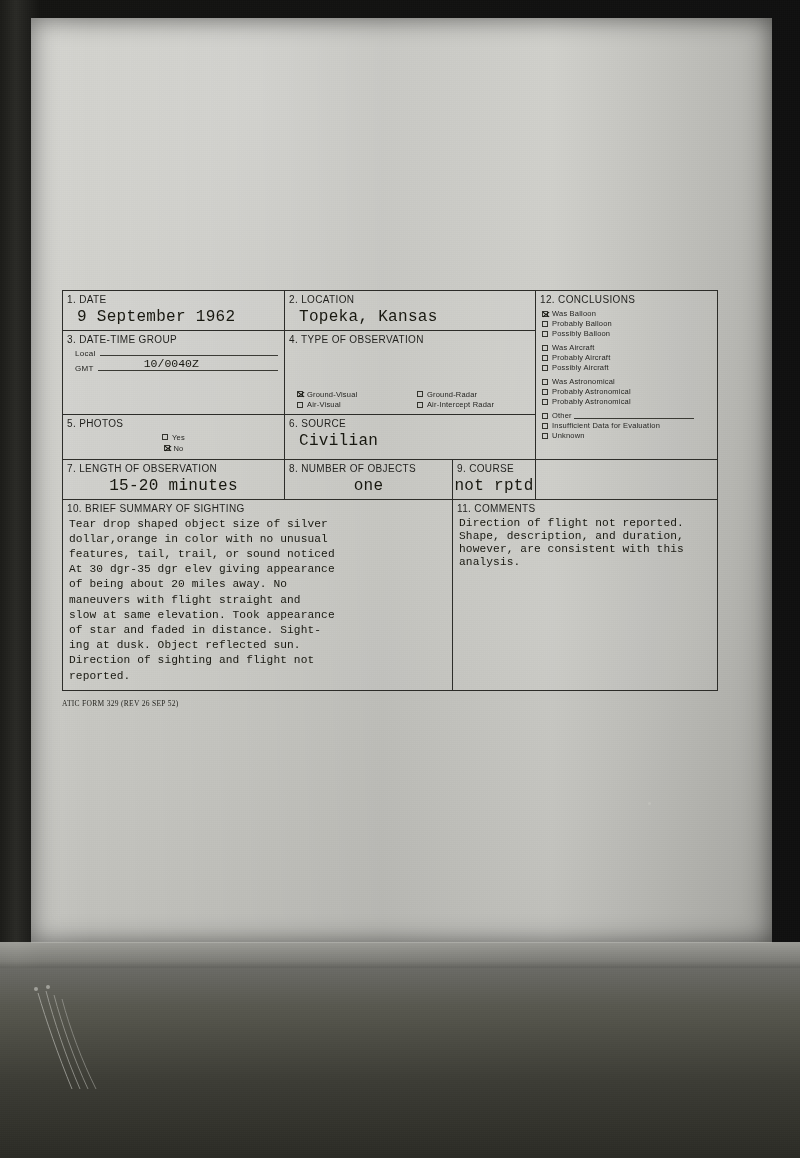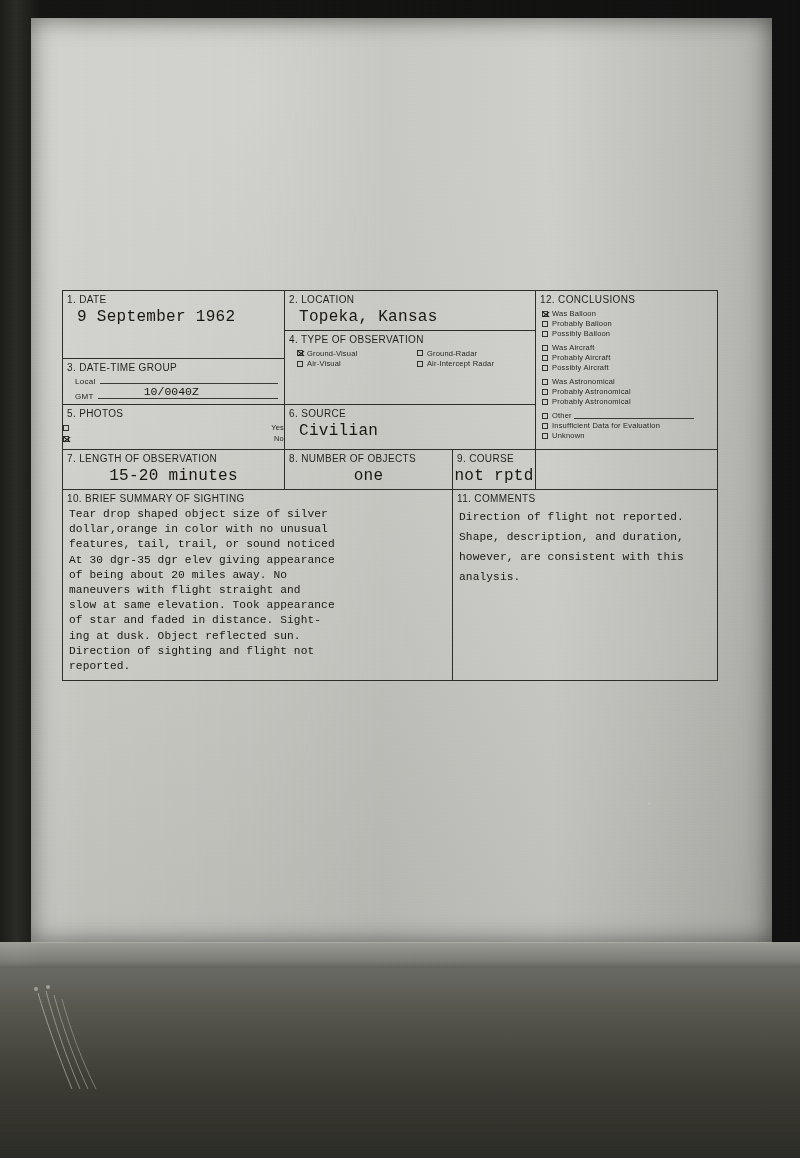--- a/index.html
+++ b/index.html
@@ -175,32 +175,33 @@
     left: -1px; top: 2px;
     width: 8px; height: 1px;
     background: #15150f;
   }
   .box.x::before { transform: rotate(38deg); }
   .box.x::after  { transform: rotate(-38deg); }
 
   .two-col {
     display: flex;
     padding: 2px 0 3px 12px;
+    margin-top: 41px;
   }
   .two-col > div { }
   .col-a { width: 132px; }
   .col-b { width: 130px; }
 
   
   .photos-inner {
     padding: 2px 0 4px 0;
     text-align: center;
   }
   .photos-inner .chk-row {
-    justify-content: space-between;
+    justify-content: center;
     margin: 2px 0;
   }
 
   
   .concl {
     padding: 3px 0 4px 6px;
   }
   .concl .grp { margin-bottom: 5px; }
   .concl .chk-row { margin: 1px 0; }
   .concl .rule-other {
@@ -217,21 +218,21 @@
     font-size: 11.2px;
     line-height: 15.2px;
     color: #17170f;
     padding: 3px 6px 6px 6px;
     letter-spacing: .1px;
     white-space: pre-wrap;
   }
   .comments-body {
     font-family: "Liberation Mono", monospace;
     font-size: 11.2px;
-    line-height: 20px;
+    line-height: 13px;
     color: #17170f;
     padding: 3px 4px 6px 6px;
     letter-spacing: .1px;
     white-space: pre-wrap;
   }
 
   #form-footer {
     margin-top: 8px;
     font-family: "Liberation Serif", serif;
     font-size: 7.5px;
@@ -482,16 +483,17 @@
           <div class="lbl">11.  COMMENTS</div>
           <div class="comments-body">Direction of flight not reported.
 Shape, description, and duration,
 however, are consistent with this
 analysis.</div>
         </td>
       </tr>
     </tbody>
       </table>
 
+    <div id="form-footer">ATIC FORM 329 (REV 26 SEP 52)</div>
   </div>
 
   <div id="grain"></div>
 </div>
 
 </body></html>

